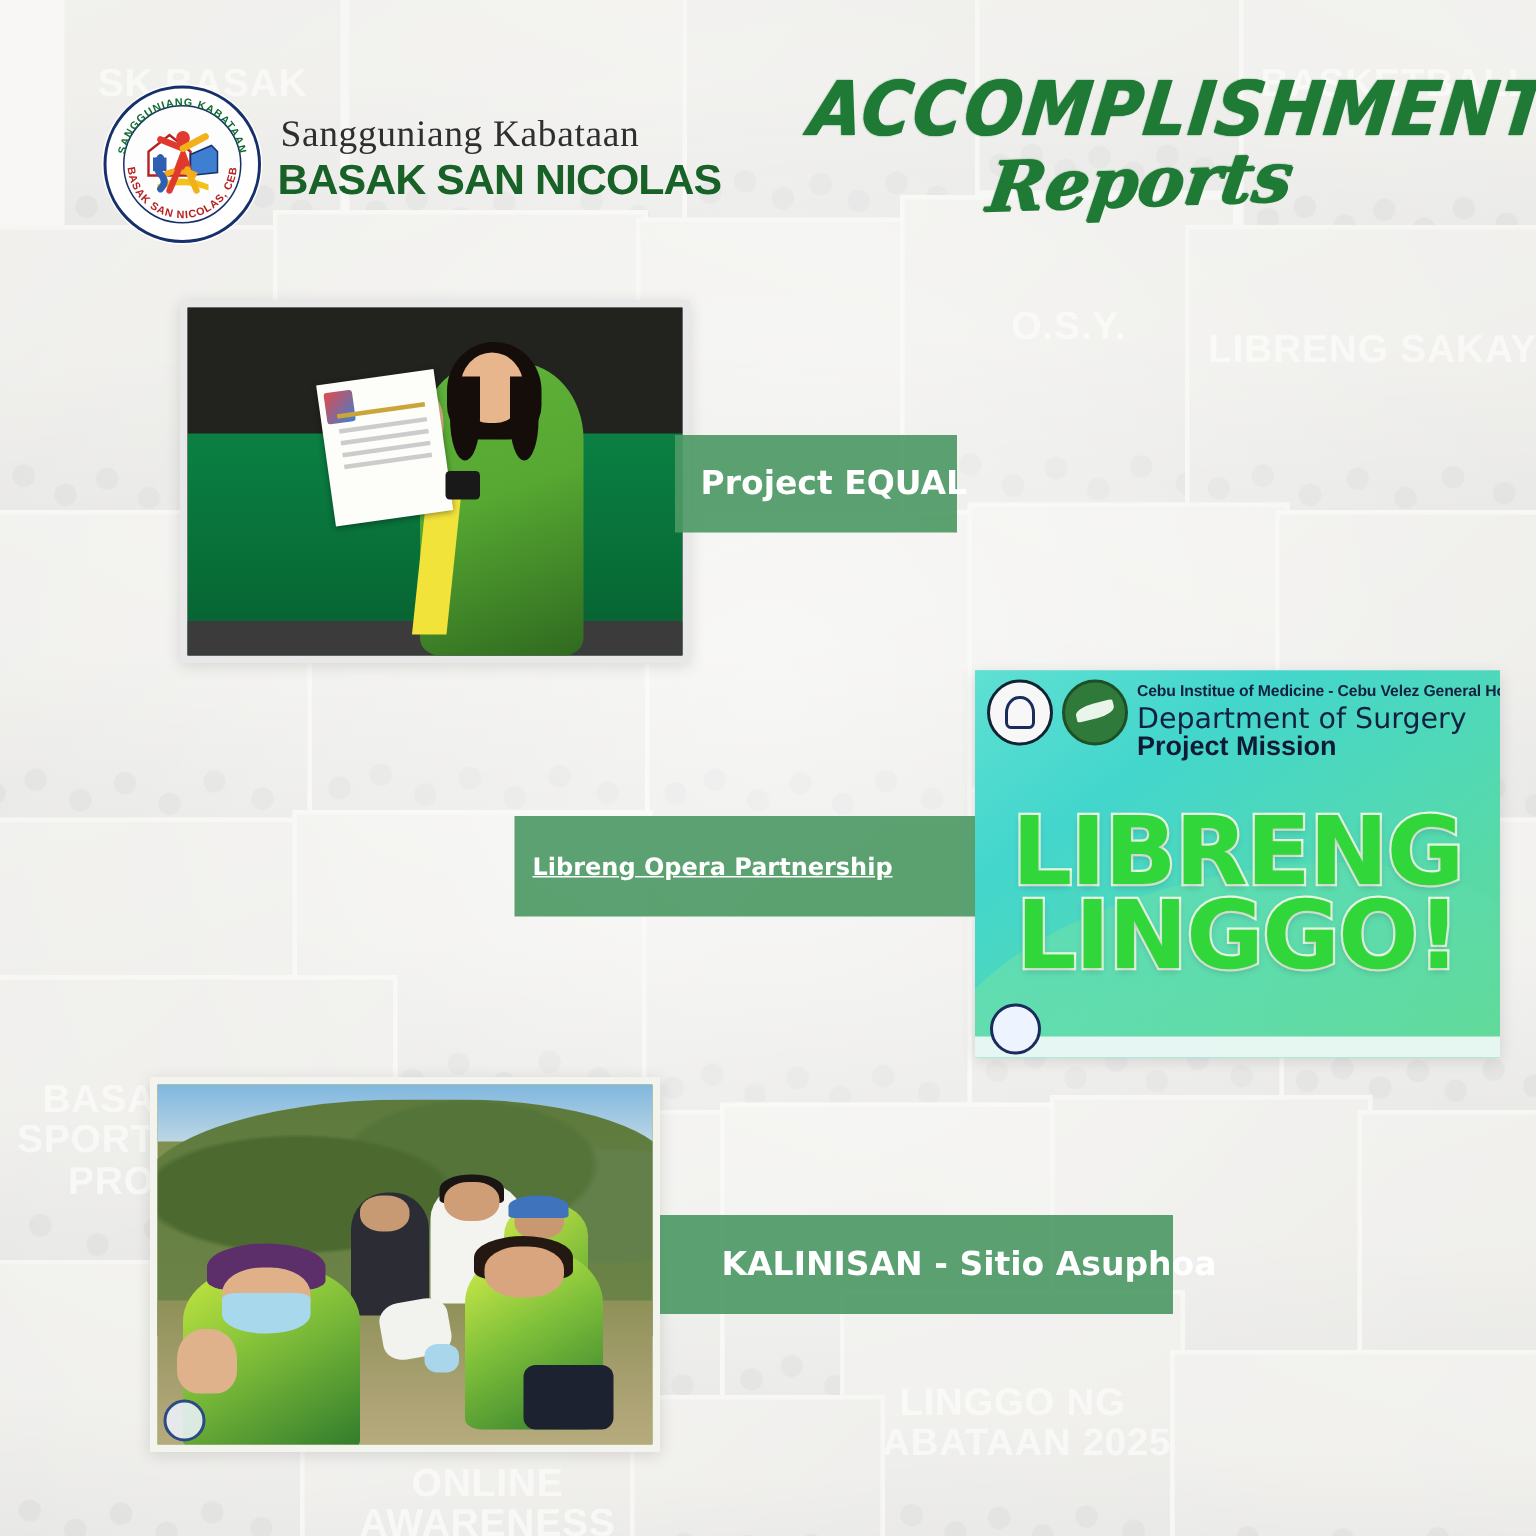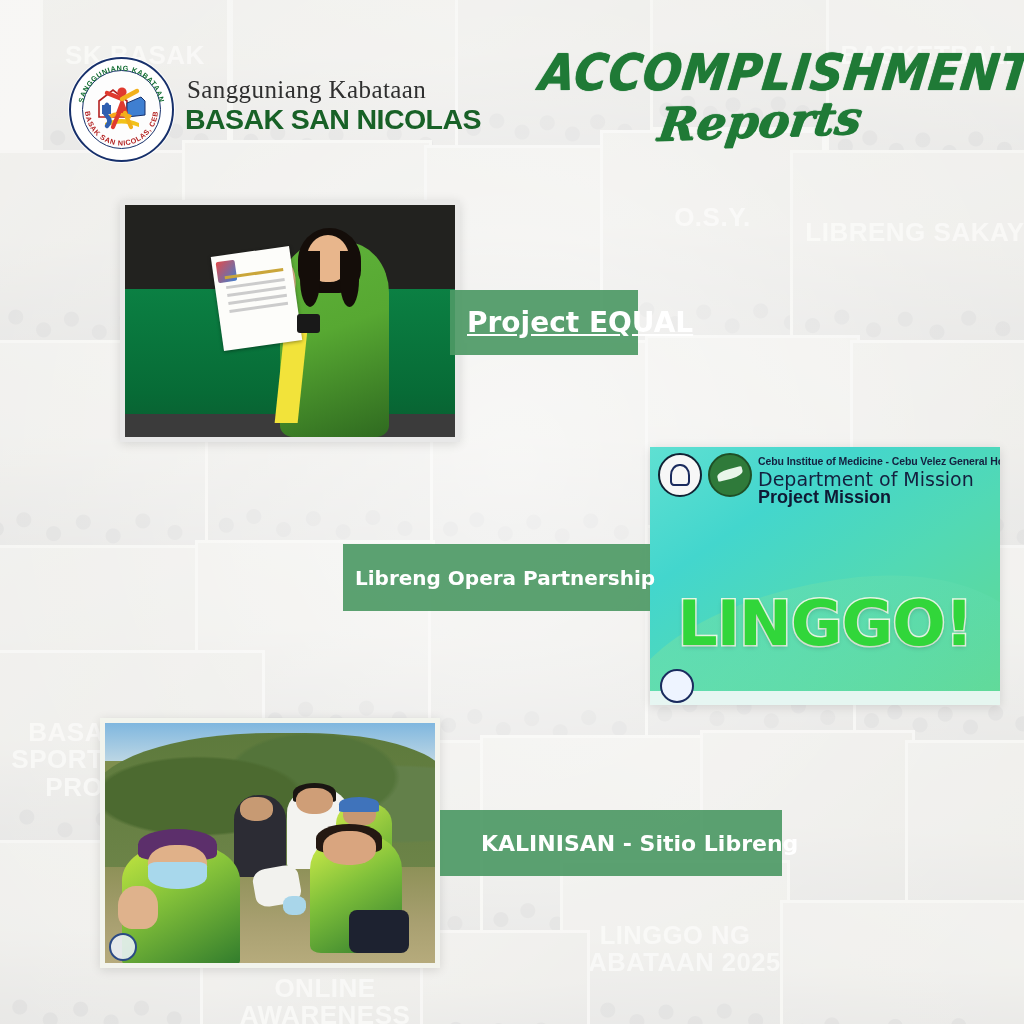--- a/index.html
+++ b/index.html
@@ -294,23 +294,23 @@
     display: flex;
     align-items: center;
     background: rgba(77,153,101,0.92);
     color: #ffffff;
     font-family: "DejaVu Sans", sans-serif;
     font-weight: 700;
     box-sizing: border-box;
   }
   .banner span { white-space: nowrap; }
   #banner-equal     { left: 450px; top: 290px; width: 188px; height: 65px; }
-  #banner-equal span{ font-size: 28px; padding-left: 17px; text-decoration: underline; }
+  #banner-equal span{ font-size: 22px; padding-left: 17px; }
   #banner-opera     { left: 343px; top: 544px; width: 307px; height: 67px; }
-  #banner-opera span{ font-size: 20px; padding-left: 12px; }
+  #banner-opera span{ font-size: 16px; padding-left: 12px; text-decoration: underline; }
   #banner-kalinisan { left: 440px; top: 810px; width: 342px; height: 66px; }
   #banner-kalinisan span{ font-size: 22px; padding-left: 41px; }
 </style>
 </head>
 <body>
 
 <div id="poster">
 
   <div class="bg-layer" id="bg-layer">
       <div class="bg-tile" style="left: 40px; top: -20px; width: 190px; height: 180px; background: rgb(220, 217, 211);">
@@ -499,22 +499,23 @@
       </div>
     <div class="p1-watch"></div>
   </div>
 
   <div class="photo" id="photo-opera">
     <div class="p2-bg"></div>
     <div class="p2-swoosh"></div>
     <div class="p2-logo a"></div>
     <div class="p2-logo b"></div>
     <div class="p2-t1">Cebu Institue of Medicine - Cebu Velez General Hospital</div>
-    <div class="p2-t2">Department of Mission</div>
+    <div class="p2-t2">Department of Surgery</div>
     <div class="p2-t3">Project Mission</div>
+    <div class="p2-big1">LIBRENG</div>
     <div class="p2-big2">LINGGO!</div>
     <div class="p2-footbar"></div>
     <div class="p2-seal"></div>
   </div>
 
   <div class="photo" id="photo-kalinisan">
     <div class="p3-sky"></div>
     <div class="p3-bush"></div>
     <div class="p3-ground"></div>
     <div class="p3-p p3-p2"></div>
@@ -540,16 +541,16 @@
     <div class="p3-stamp"></div>
   </div>
 
   <div class="banner" id="banner-equal">
     <span>Project EQUAL</span>
   </div>
   <div class="banner" id="banner-opera">
     <span>Libreng Opera Partnership</span>
   </div>
   <div class="banner" id="banner-kalinisan">
-    <span>KALINISAN - Sitio Libreng</span>
+    <span>KALINISAN - Sitio Asuphoa</span>
   </div>
 
 </div>
 
 </body></html>

